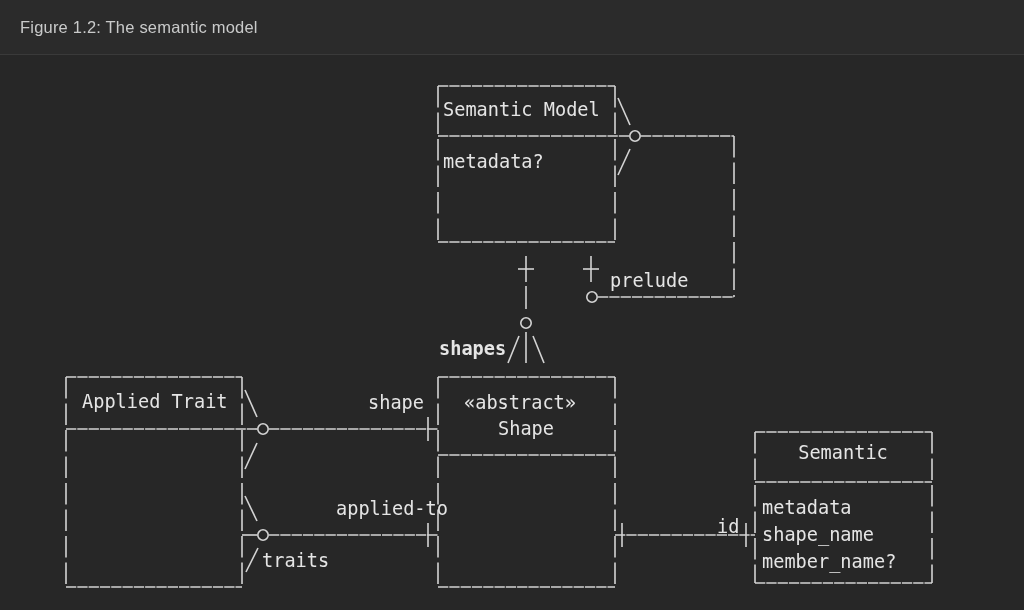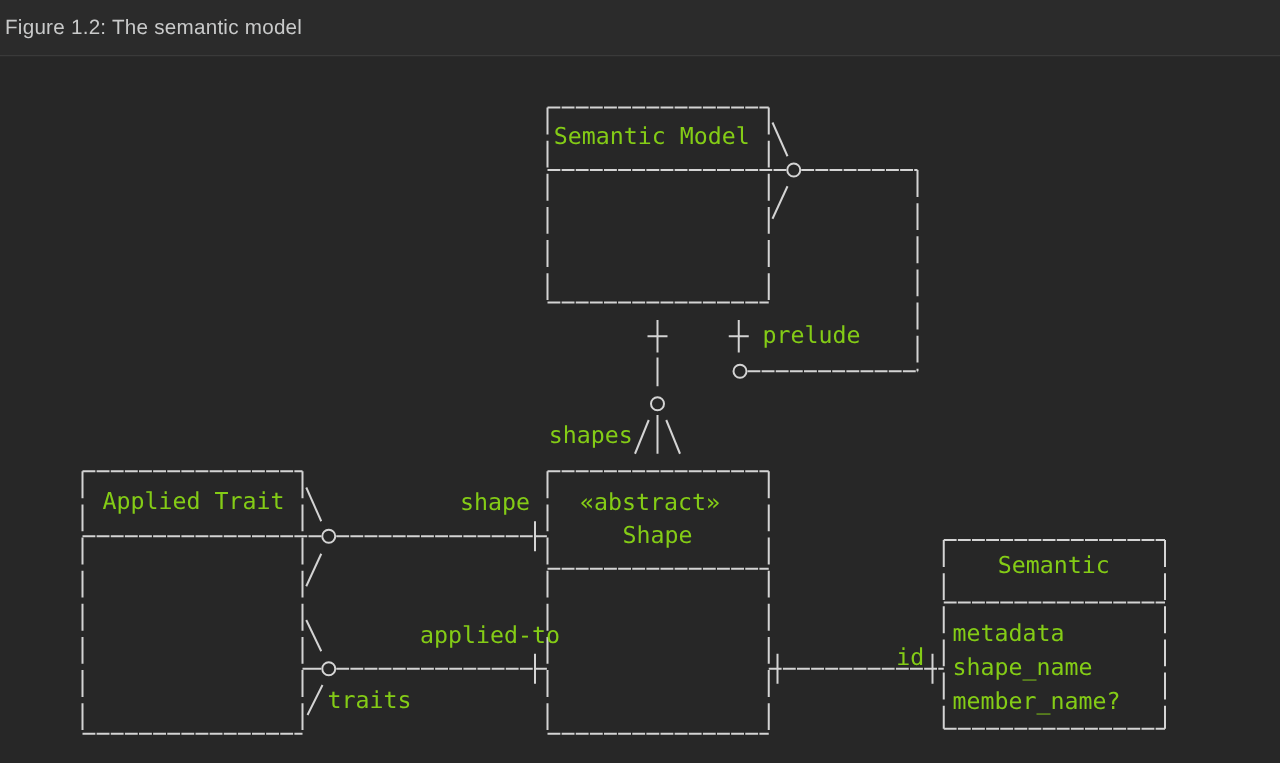--- a/index.html
+++ b/index.html
@@ -4,46 +4,46 @@
 <style>
   * { margin: 0; padding: 0; box-sizing: border-box; }
   html, body {
     width: 1024px; height: 610px;
     background: #272727;
     overflow: hidden;
     font-family: "DejaVu Sans Mono", "Liberation Mono", monospace;
   }
   .figure-header {
     position: absolute; left: 0; top: 0;
-    width: 1024px; height: 45px;
+    width: 1024px; height: 55px;
     background: #2b2b2b;
     border-bottom: 1px solid #3a3a3a;
     display: flex; align-items: center;
-    padding-left: 4px;
+    padding-left: 20px;
   }
   .figure-header .caption {
     font-family: "Liberation Sans", sans-serif;
     font-size: 16.5px;
     color: #c9caca;
     letter-spacing: 0.2px;
   }
   .diagram {
     position: absolute; left: 0; top: 0;
     width: 1024px; height: 610px;
   }
   .diagram svg { position: absolute; left: 0; top: 0; }
   svg line, svg path { stroke: #d4d4d4; stroke-width: 1.6; fill: none; }
   svg circle { stroke: #d4d4d4; stroke-width: 1.6; fill: #272727; }
   .dv { stroke-dasharray: 21.5 5; }   
   .dh { stroke-dasharray: 10.3 1; }   
   .lbl {
     position: absolute;
     height: 26px; line-height: 26px;
     font-size: 18.6px;
-    color: #84cc16;
+    color: #e5e5e5;
     white-space: pre;
   }
   .ctr { transform: translateX(-50%); text-align: center; }
 </style>
 </head>
 <body>
 
 <div class="diagram">
 
   <svg width="1024" height="610" viewBox="0 0 1024 610">
@@ -120,22 +120,23 @@
     <g>
       <line class="dh" x1="755" y1="432" x2="932" y2="432"></line>
       <line class="dh" x1="755" y1="583" x2="932" y2="583"></line>
       <line class="dv" x1="755" y1="432" x2="755" y2="583"></line>
       <line class="dv" x1="932" y1="432" x2="932" y2="583"></line>
       <line class="dh" x1="755" y1="482" x2="932" y2="482"></line>
     </g>
   </svg>
 
   <span class="lbl" style="left:443px; top:97px;">Semantic Model</span>
-  <span class="lbl" style="left:610px; top:256px;">prelude</span>
-  <span class="lbl" style="left:439px; top:336px;">shapes</span>
+  <span class="lbl" style="left:443px; top:149px;">metadata?</span>
+  <span class="lbl" style="left:610px; top:268px;">prelude</span>
+  <span class="lbl" style="left:439px; top:336px;font-weight:bold;">shapes</span>
 
   <span class="lbl" style="left:82px; top:389px;">Applied Trait</span>
   <span class="lbl" style="left:368px; top:390px;">shape</span>
   <span class="lbl" style="left:310px; top:496px;margin-left:26px;">applied-to</span>
   <span class="lbl" style="left:262px; top:548px;">traits</span>
 
   <span class="lbl ctr" style="left:520px; top:390px;">«abstract»</span>
   <span class="lbl ctr" style="left:526px; top:416px;">Shape</span>
 
   <span class="lbl" style="left:717px; top:514px;">id</span>

